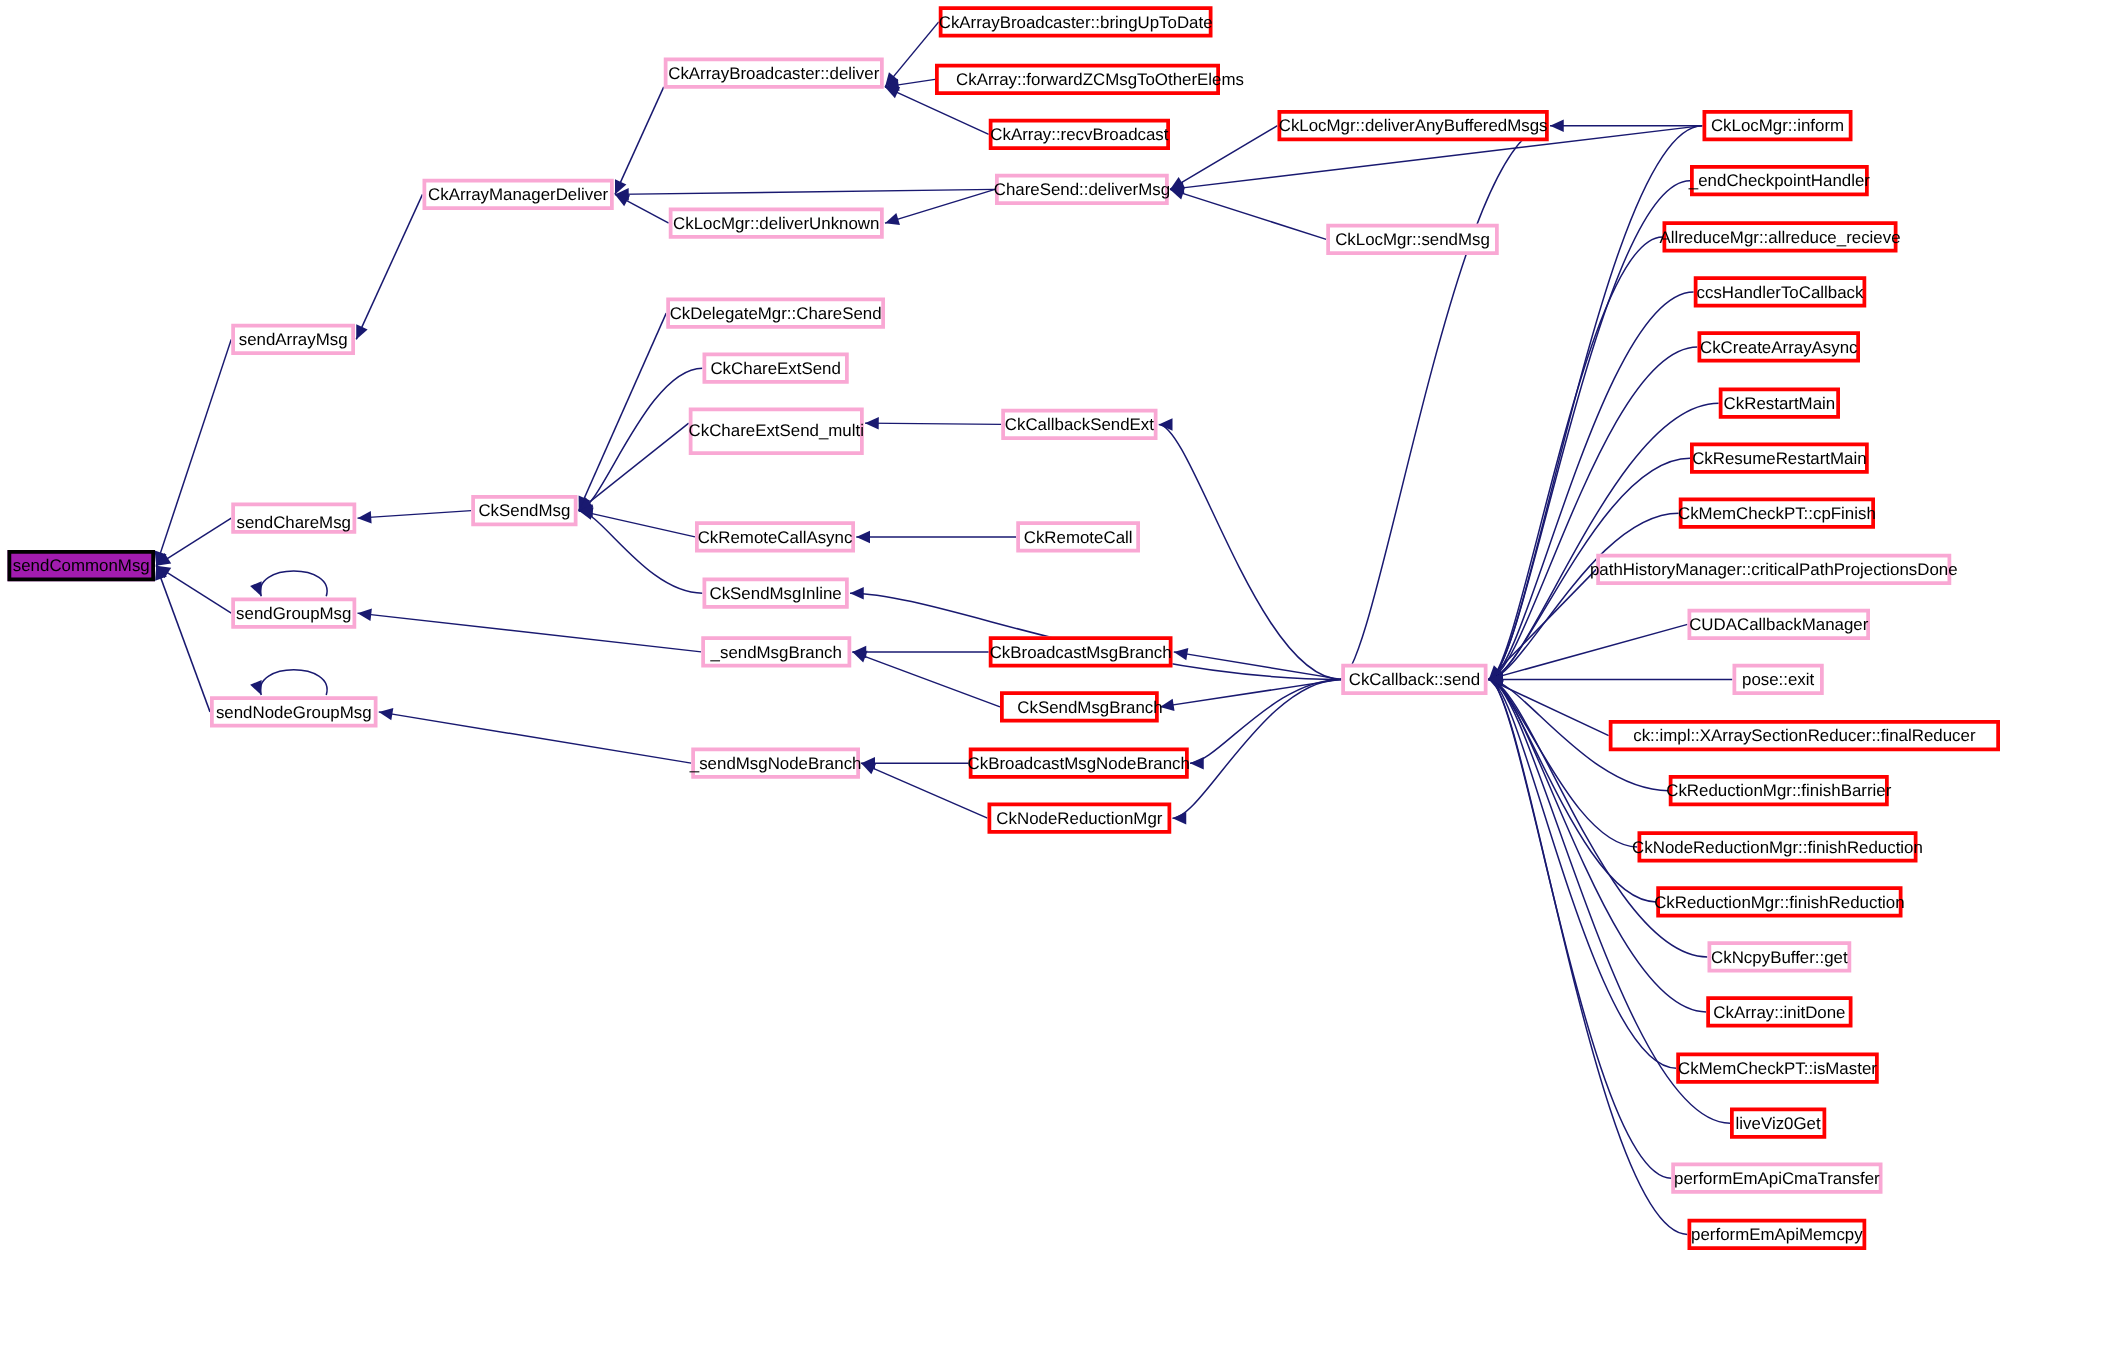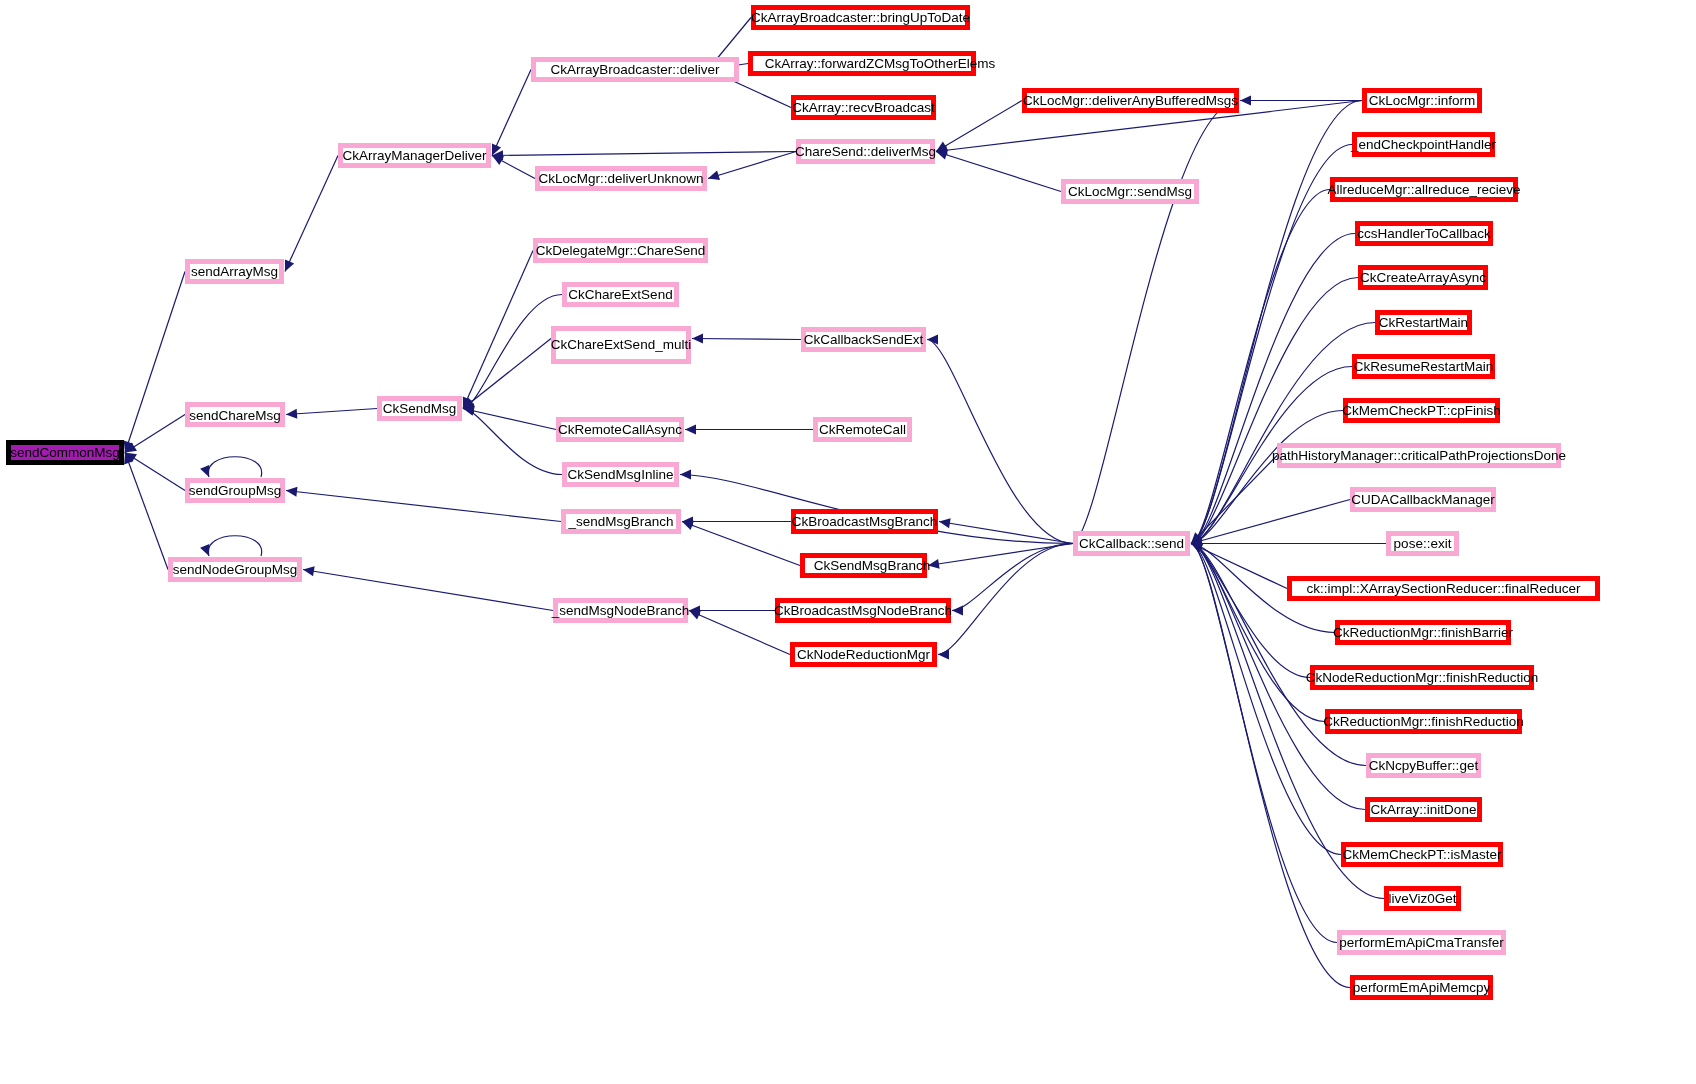--- a/index.html
+++ b/index.html
@@ -18,21 +18,21 @@
     height:1084px;
     pointer-events:none;
   }
   .node{
     position:absolute;
     box-sizing:border-box;
     display:flex;
     align-items:center;
     justify-content:center;
     background:#ffffff;
-    border:5px solid #f9a8d4;
+    border:3px solid #f9a8d4;
     font-size:13.5px;
     line-height:1;
     color:#000000;
     white-space:nowrap;
     letter-spacing:0px;
   }
   .node.red{ border-color:#ff0000; }
   .node.current{ background:#a21caf; border-color:#000000; }
   .node span{ display:block; padding:0 6px; }
 </style>
@@ -173,21 +173,21 @@
     </div>
     <div class="node" style="left: 185px; top: 478px; width: 100px; height: 25px;">
       <span>sendGroupMsg</span>
     </div>
     <div class="node" style="left: 168px; top: 557px; width: 134px; height: 25px;">
       <span>sendNodeGroupMsg</span>
     </div>
     <div class="node" style="left: 338px; top: 143px; width: 153px; height: 25px;">
       <span>CkArrayManagerDeliver</span>
     </div>
-    <div class="node" style="left: 531px; top: 57px; width: 208px; height: 25px;">
+    <div class="node" style="left: 531px; top: 46px; width: 176px; height: 25px;">
       <span>CkArrayBroadcaster::deliver</span>
     </div>
     <div class="node" style="left: 535px; top: 166px; width: 172px; height: 25px;">
       <span>CkLocMgr::deliverUnknown</span>
     </div>
     <div class="node red" style="left: 751px; top: 5px; width: 219px; height: 25px;">
       <span>CkArrayBroadcaster::bringUpToDate</span>
     </div>
     <div class="node red" style="left: 748px; top: 51px; width: 228px; height: 25px; padding-left: 36px;">
       <span>CkArray::forwardZCMsgToOtherElems</span>

